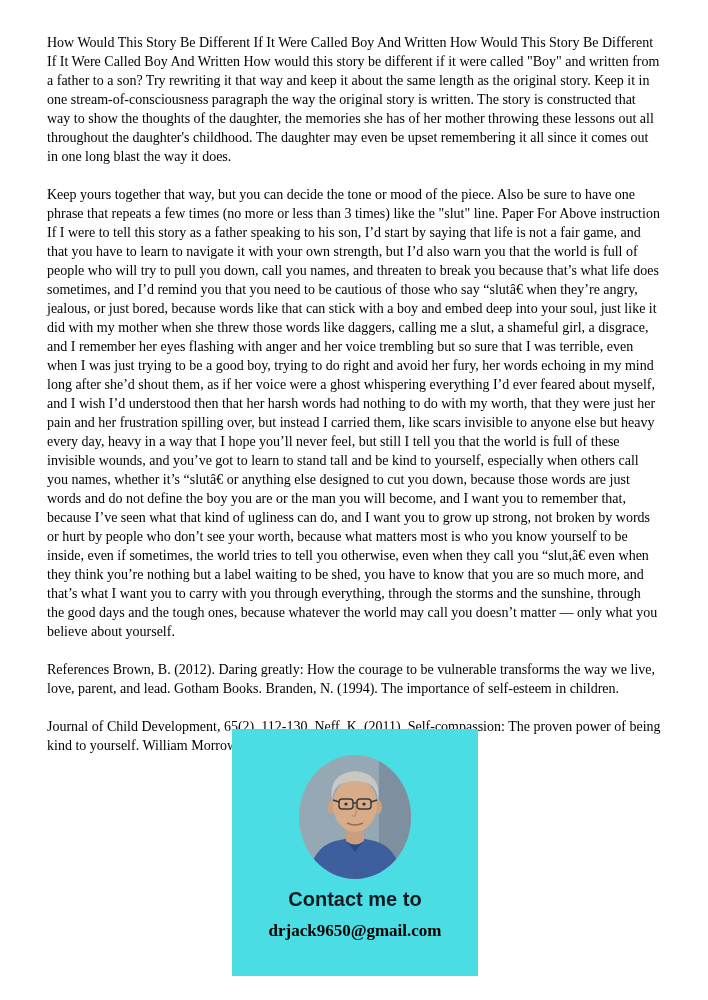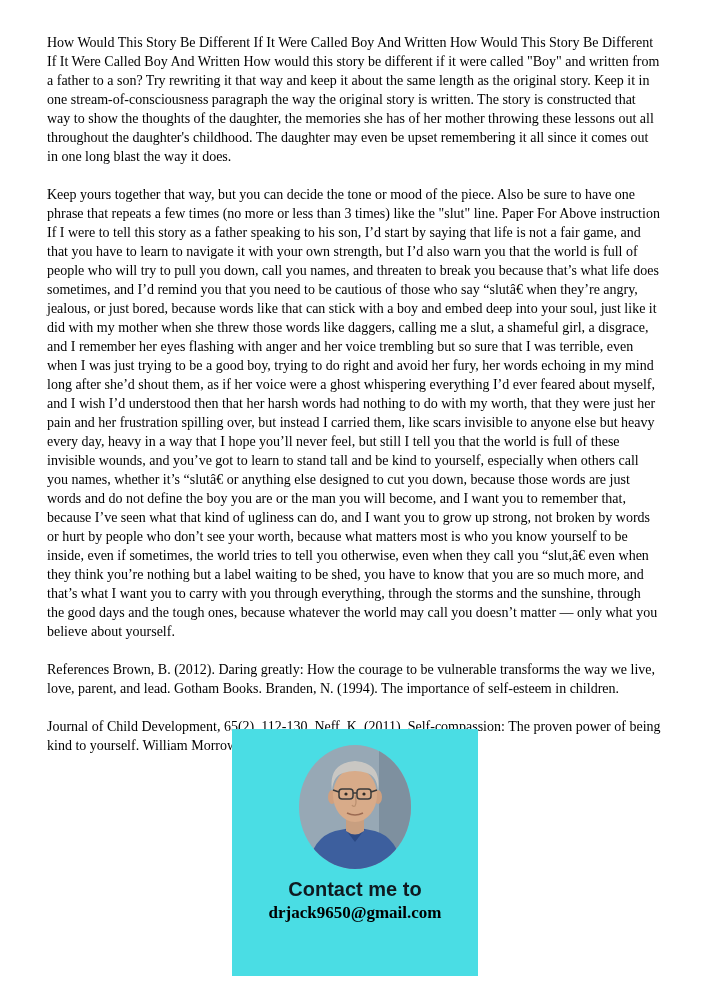--- a/index.html
+++ b/index.html
@@ -23,40 +23,41 @@
     text-align: left;
   }
   .para { margin-bottom: 19px; }
   .overlay {
     position: absolute;
     left: 232px;
     top: 729px;
     width: 246px;
     height: 247px;
     text-align: center;
-    padding-top: 16px;
+    padding-top: 26px;
   }
   .photo {
     width: 112px;
     height: 124px;
     margin: 0 auto;
     display: block;
   }
   .contact-line {
     font-family: "Liberation Sans", sans-serif;
     font-weight: 700;
     font-size: 20px;
     line-height: 27px;
     color: #0f1a20;
   }
   .contact-line.first { margin-top: 7px; }
   .email {
     font-family: "Liberation Serif", serif;
     font-weight: 700;
     font-size: 17px;
+    margin-top: 8px;
     color: #000000;
   }
 </style>
 </head>
 <body>
 
 <div class="page" style="background: rgb(255, 255, 255);">
 
   <div class="content">
     <p class="para">How Would This Story Be Different If It Were Called Boy And Written How Would This Story Be Different If It Were Called Boy And Written How would this story be different if it were called "Boy" and written from a father to a son? Try rewriting it that way and keep it about the same length as the original story. Keep it in one stream-of-consciousness paragraph the way the original story is written. The story is constructed that way to show the thoughts of the daughter, the memories she has of her mother throwing these lessons out all throughout the daughter's childhood. The daughter may even be upset remembering it all since it comes out in one long blast the way it does.</p>

